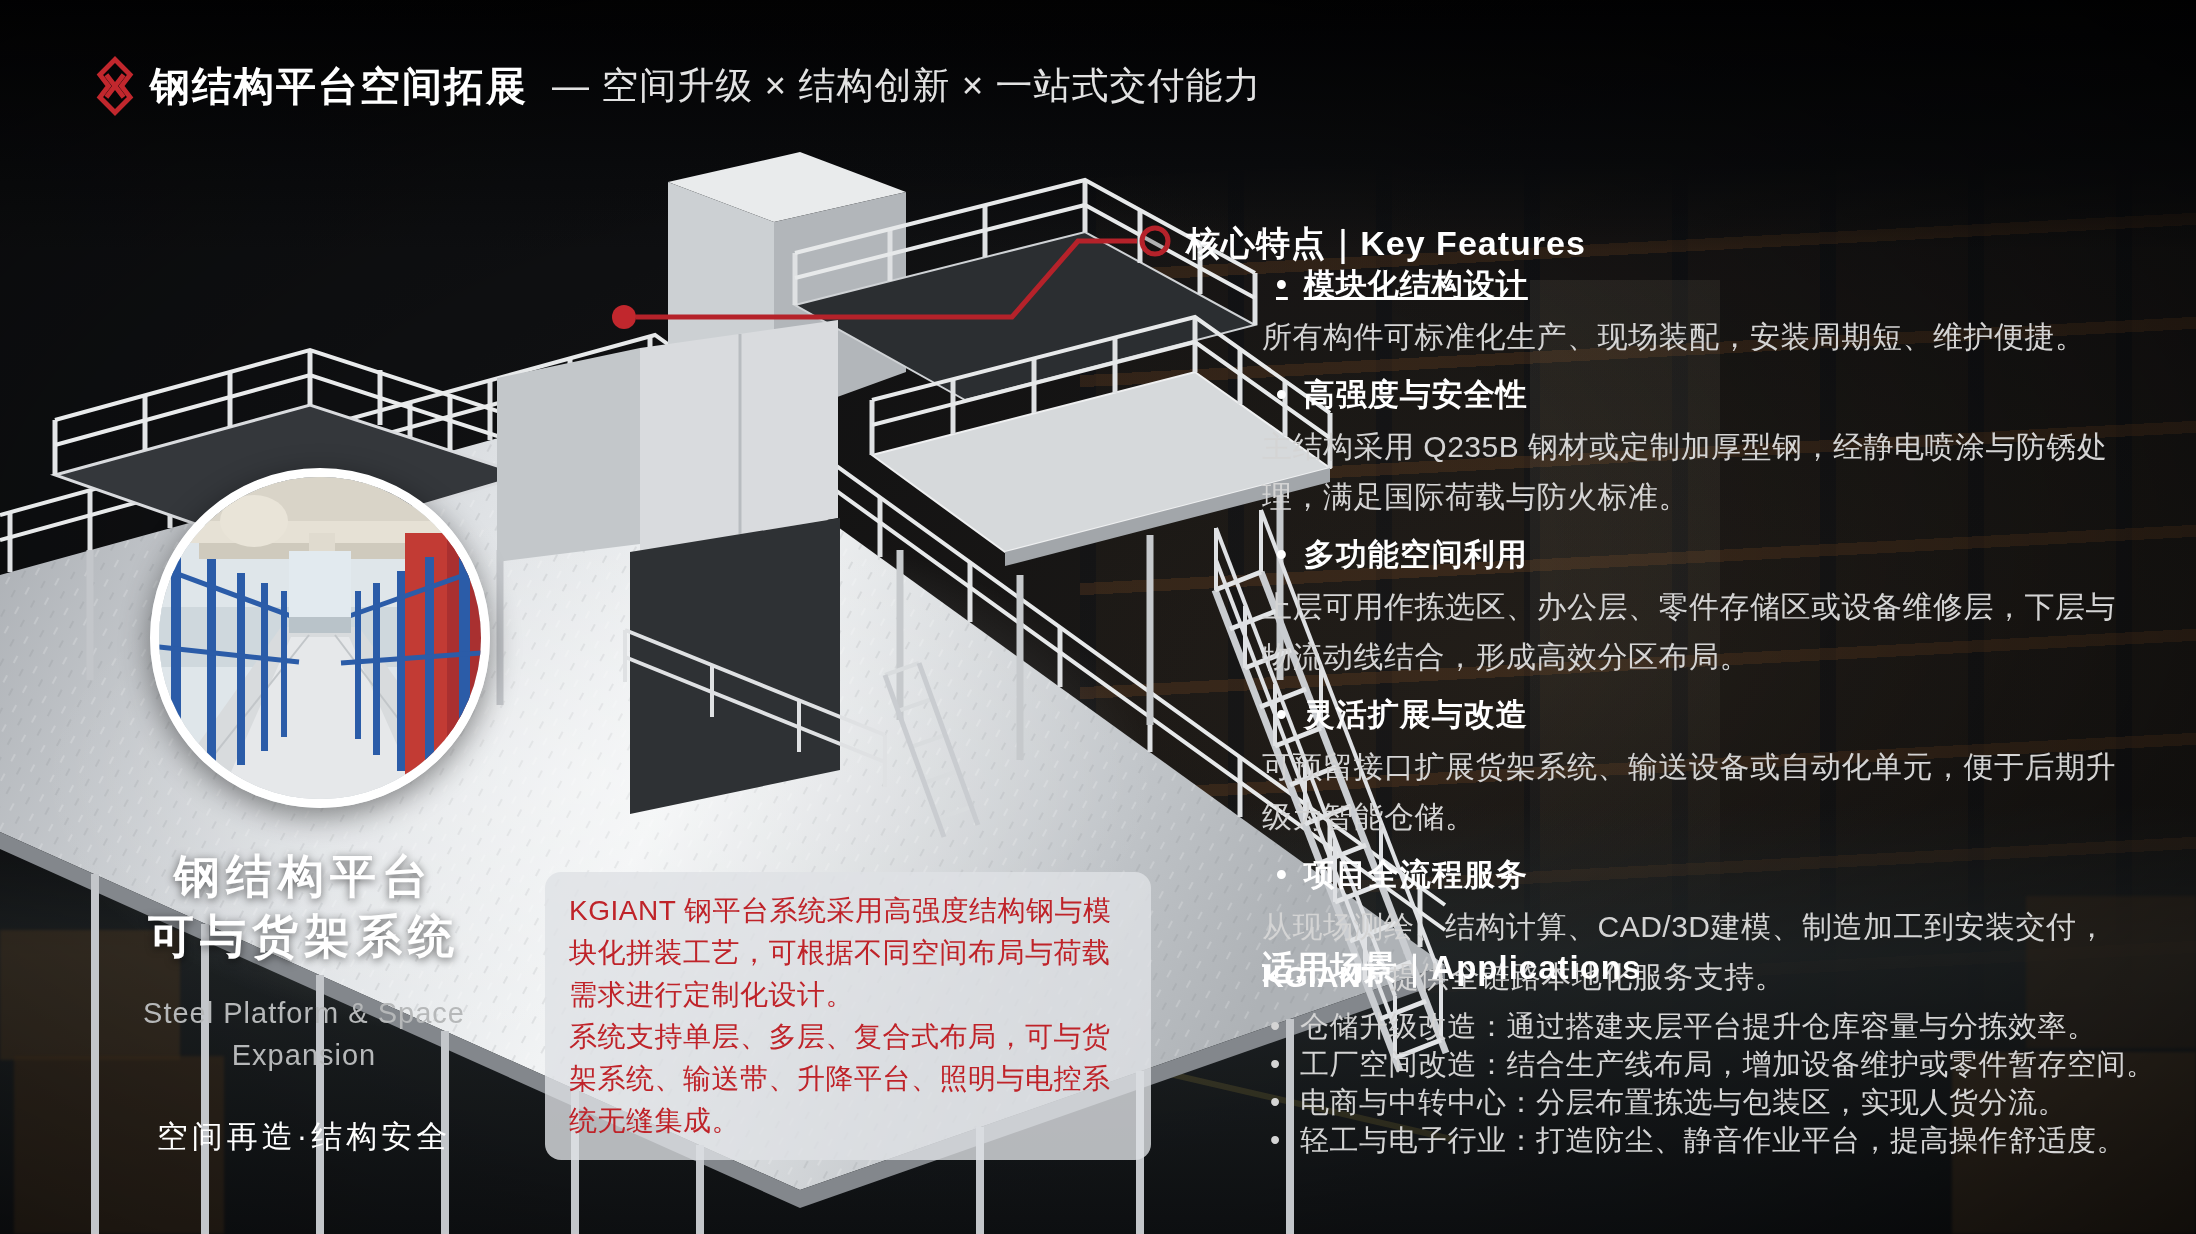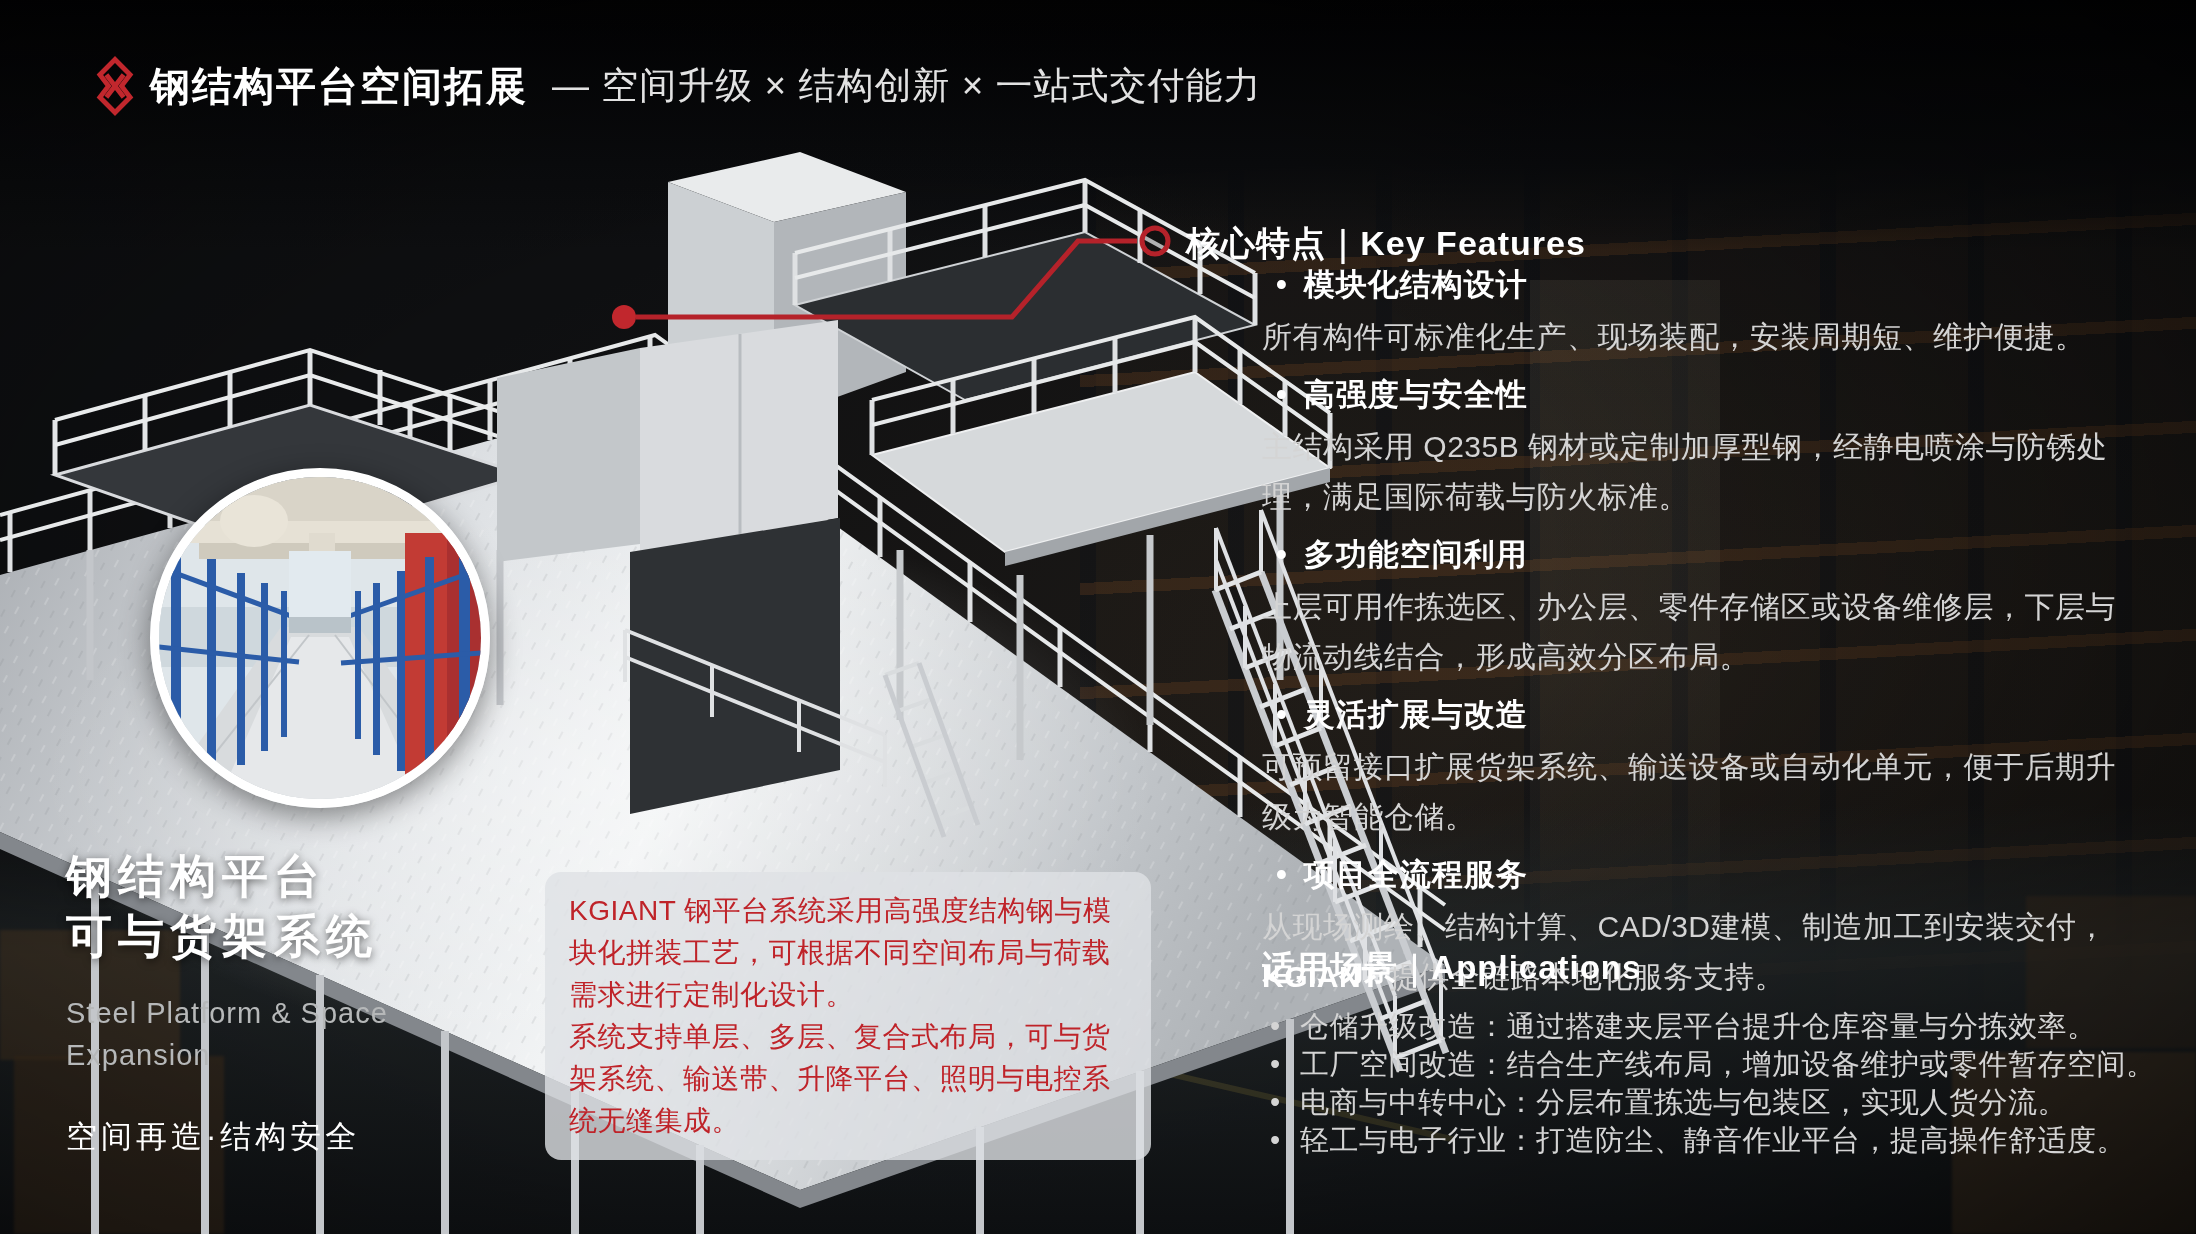--- a/index.html
+++ b/index.html
@@ -42,38 +42,38 @@
 
   
   .inset{position:absolute;left:150px;top:468px;width:340px;height:340px;border-radius:50%;
     border:9px solid #fff;overflow:hidden;z-index:12;box-shadow:0 8px 30px rgba(0,0,0,0.45);}
   .inset svg{display:block;width:100%;height:100%;}
 
   
   .callout{position:absolute;inset:0;z-index:20;pointer-events:none;}
 
   
-  .hero-caption{position:absolute;left:66px;top:846px;width:476px;z-index:15;}
+  .hero-caption{position:absolute;left:66px;top:846px;width:476px;text-align:center;z-index:15;}
   .cap-cn{font-size:46px;font-weight:bold;letter-spacing:6px;line-height:60px;
     text-shadow:0 2px 8px rgba(0,0,0,0.6);}
   .cap-en{font-size:29px;font-weight:300;color:#b6b8b9;line-height:42px;margin-top:26px;letter-spacing:1px;}
   .cap-tag{font-size:31px;margin-top:40px;letter-spacing:4px;}
 
   
   .intro-panel{position:absolute;left:545px;top:872px;width:606px;height:288px;z-index:18;
     background:rgba(223,225,229,0.80);border-radius:16px;padding:18px 24px;}
   .intro-panel p{margin:0;color:#bf2329;font-size:28px;line-height:42px;letter-spacing:0.5px;}
 
   
   .kf-heading{position:absolute;left:1186px;top:221px;font-size:34px;font-weight:bold;z-index:25;
     letter-spacing:1px;}
   .features{position:absolute;left:1262px;top:264px;width:874px;z-index:25;}
   .feat-title{font-size:31px;font-weight:bold;color:#fff;margin:12px 0 6px 14px;letter-spacing:1px;}
   .feat-title::before{content:"•";margin-right:16px;}
-  .features .feat-title:first-child{margin-top:0;}
+  .features .feat-title:first-child{margin-top:0;text-decoration:underline;}
   .feat-desc{font-size:30px;color:#d4d4d4;line-height:50px;letter-spacing:0.5px;}
   .feat-desc .bold-white{font-weight:bold;color:#fff;}
   .applications{position:absolute;left:1262px;top:946px;width:900px;z-index:25;}
   .app-heading{font-size:33px;font-weight:bold;margin-bottom:16px;letter-spacing:1px;}
   .app-item{position:relative;font-size:29px;color:#d4d4d4;line-height:38px;padding-left:38px;
     letter-spacing:0.5px;}
   .app-item::before{content:"•";position:absolute;left:8px;color:#d4d4d4;}
 </style>
 </head>
 <body>

